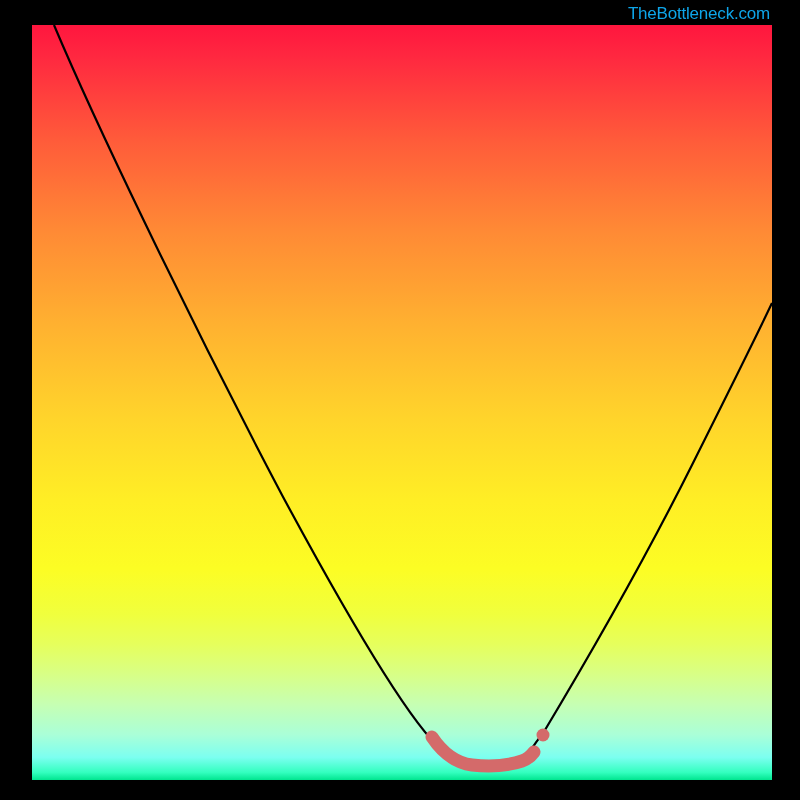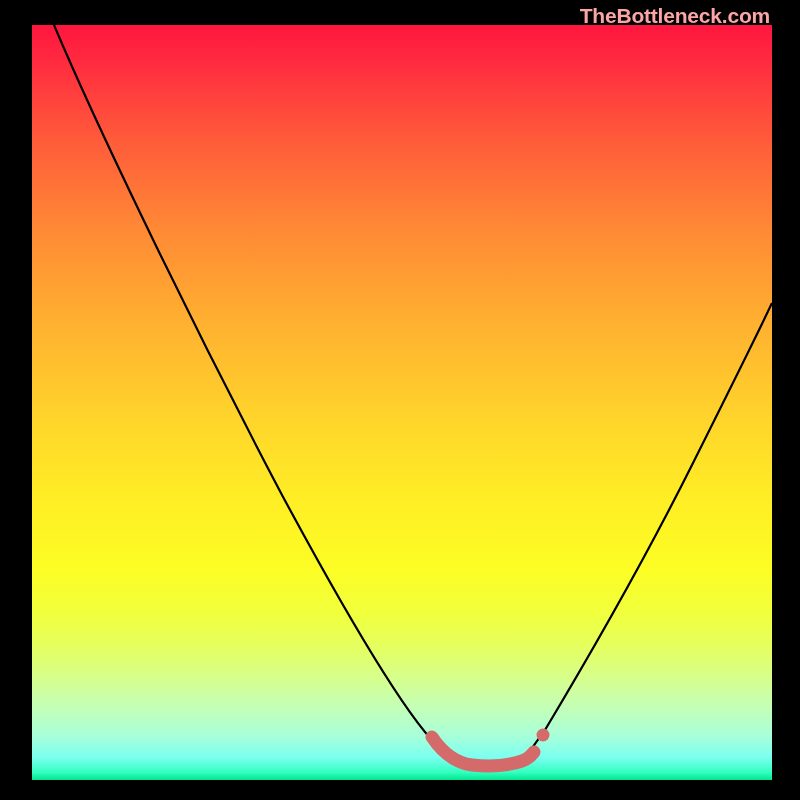--- a/index.html
+++ b/index.html
@@ -48,23 +48,23 @@
       #aaffd8 94%,
       #7cfff0 97%,
       #33ffbf 99%,
       #00e58f 100%
     );
   }
   .attribution {
     position: absolute;
     top: 4px;
     right: 30px;
-    color: #fca5a5;
-    font-size: 21px;
-    font-weight: bold;
+    color: #0ea5e9;
+    font-size: 17px;
+    font-weight: normal;
     letter-spacing: -0.2px;
   }
   svg.curve {
     position: absolute;
     top: 0;
     left: 0;
     width: 100%;
     height: 100%;
   }
 </style>

